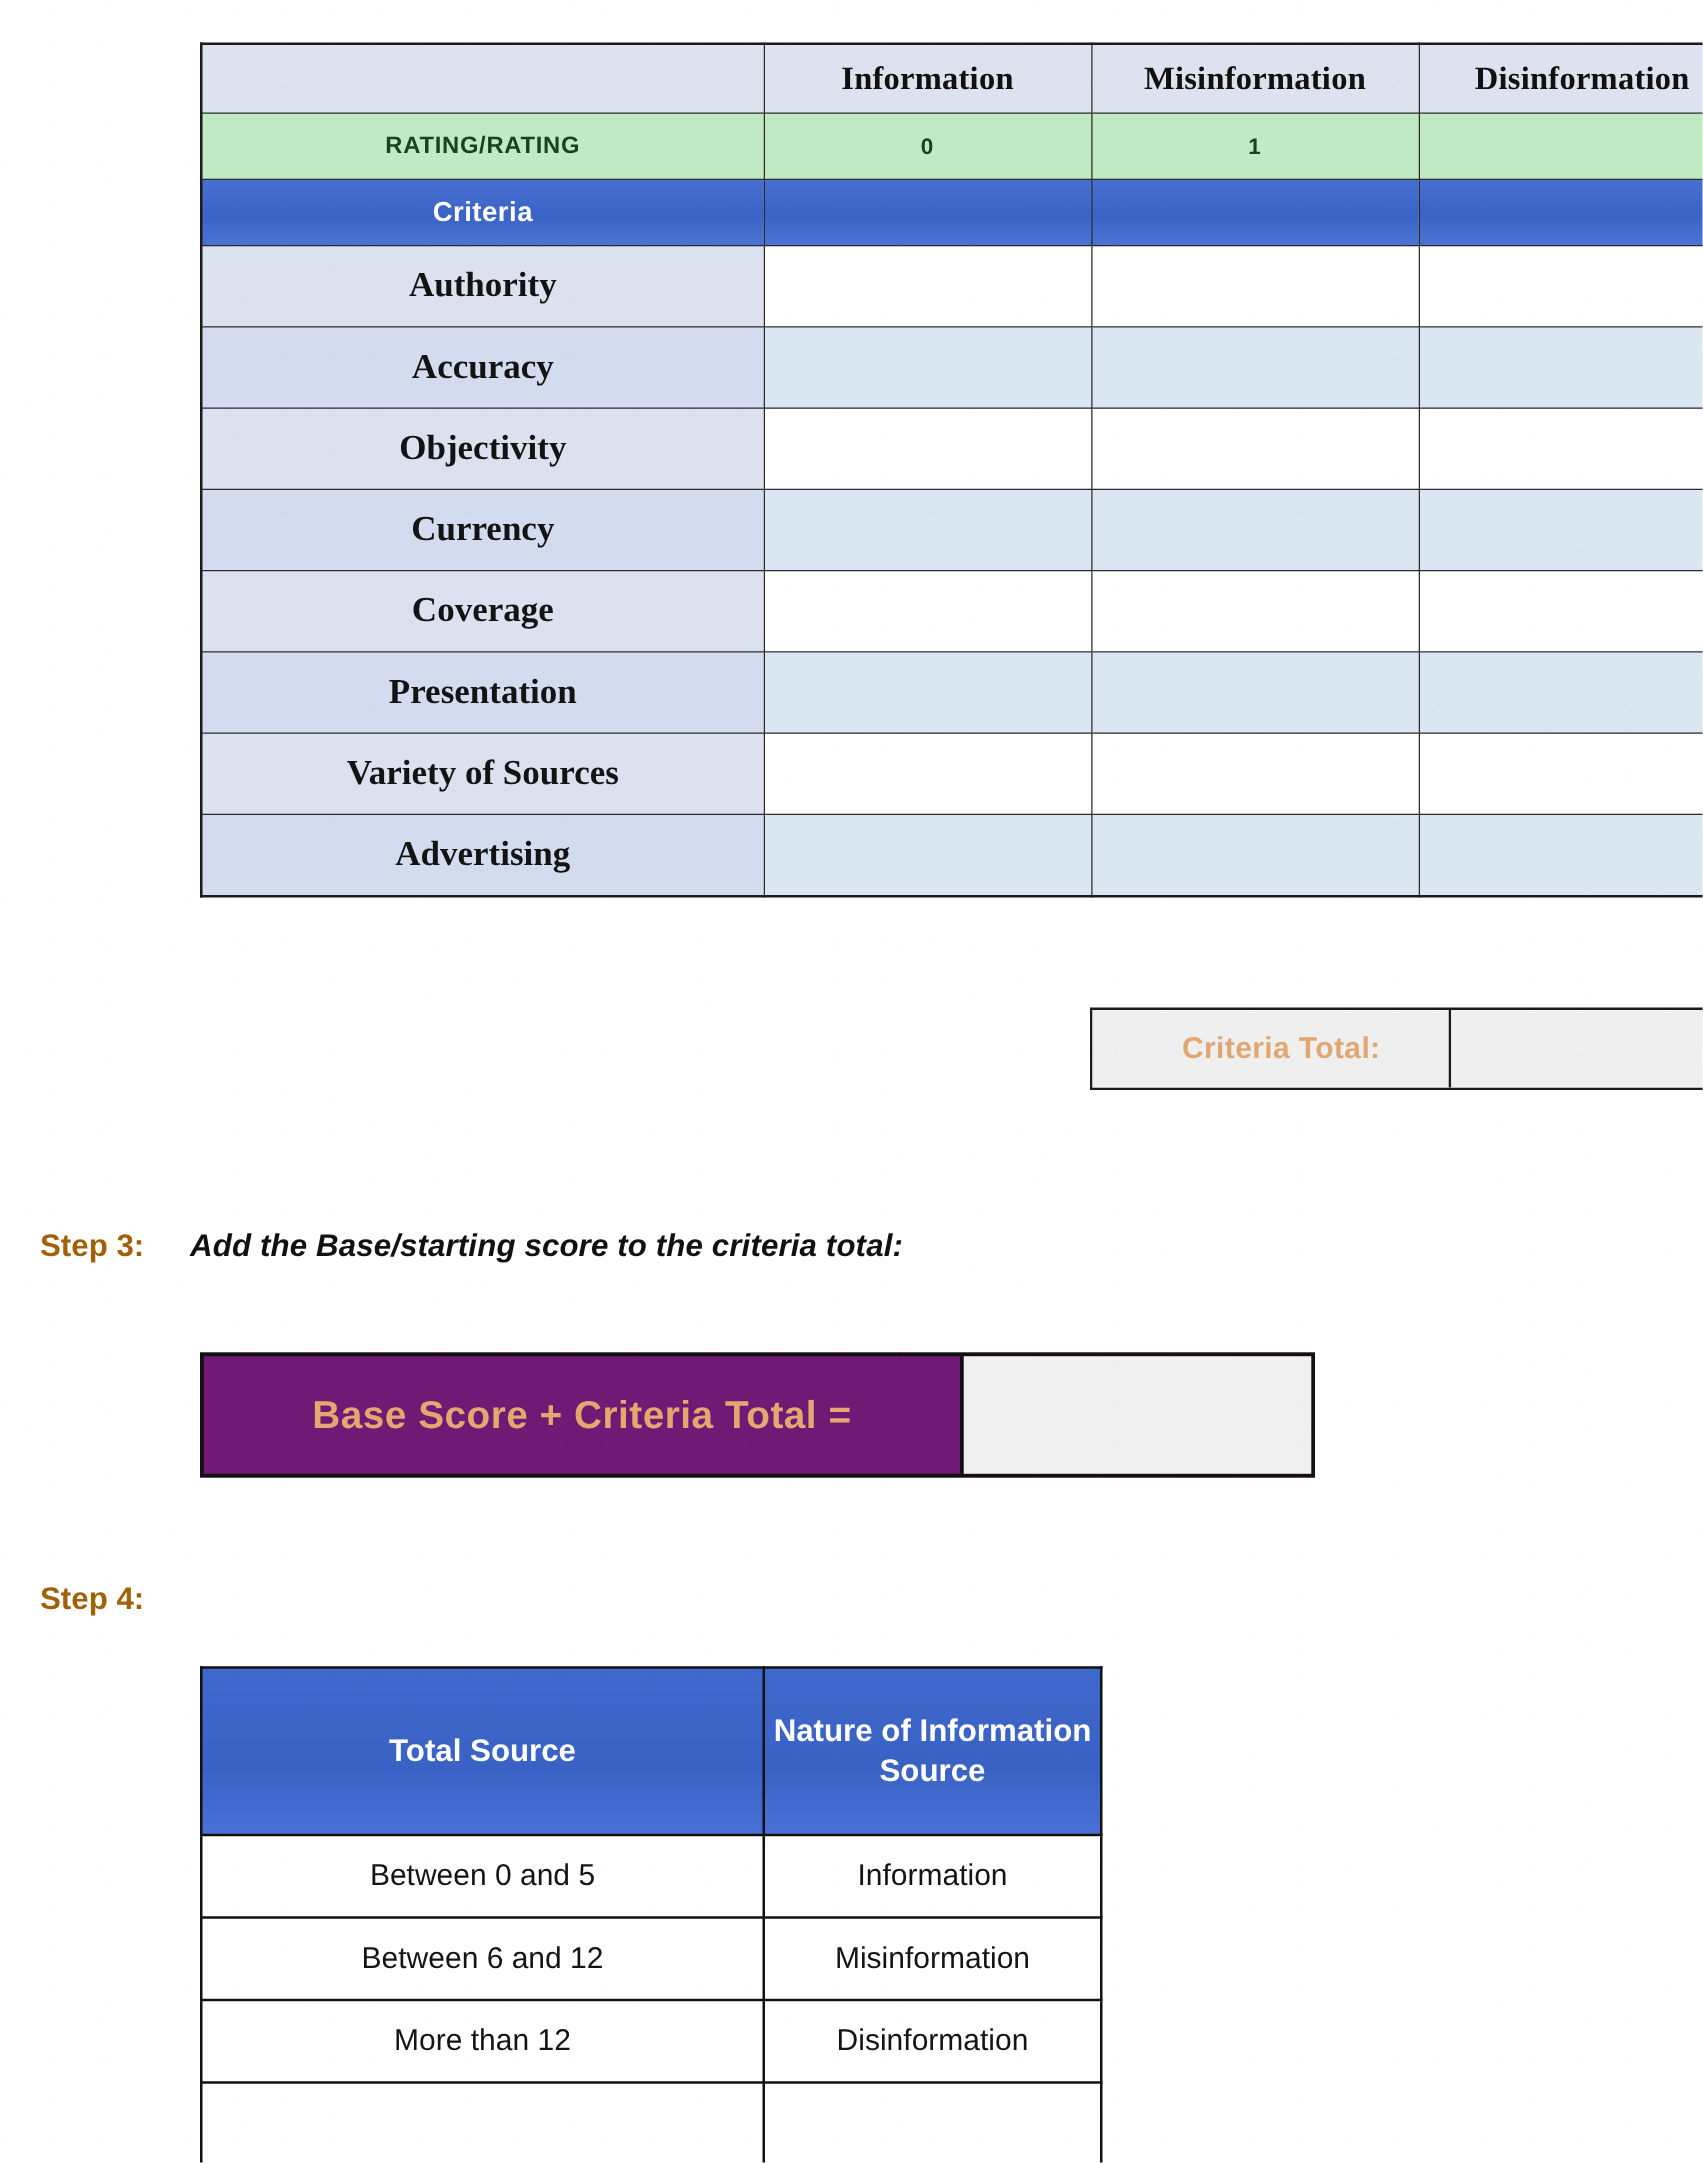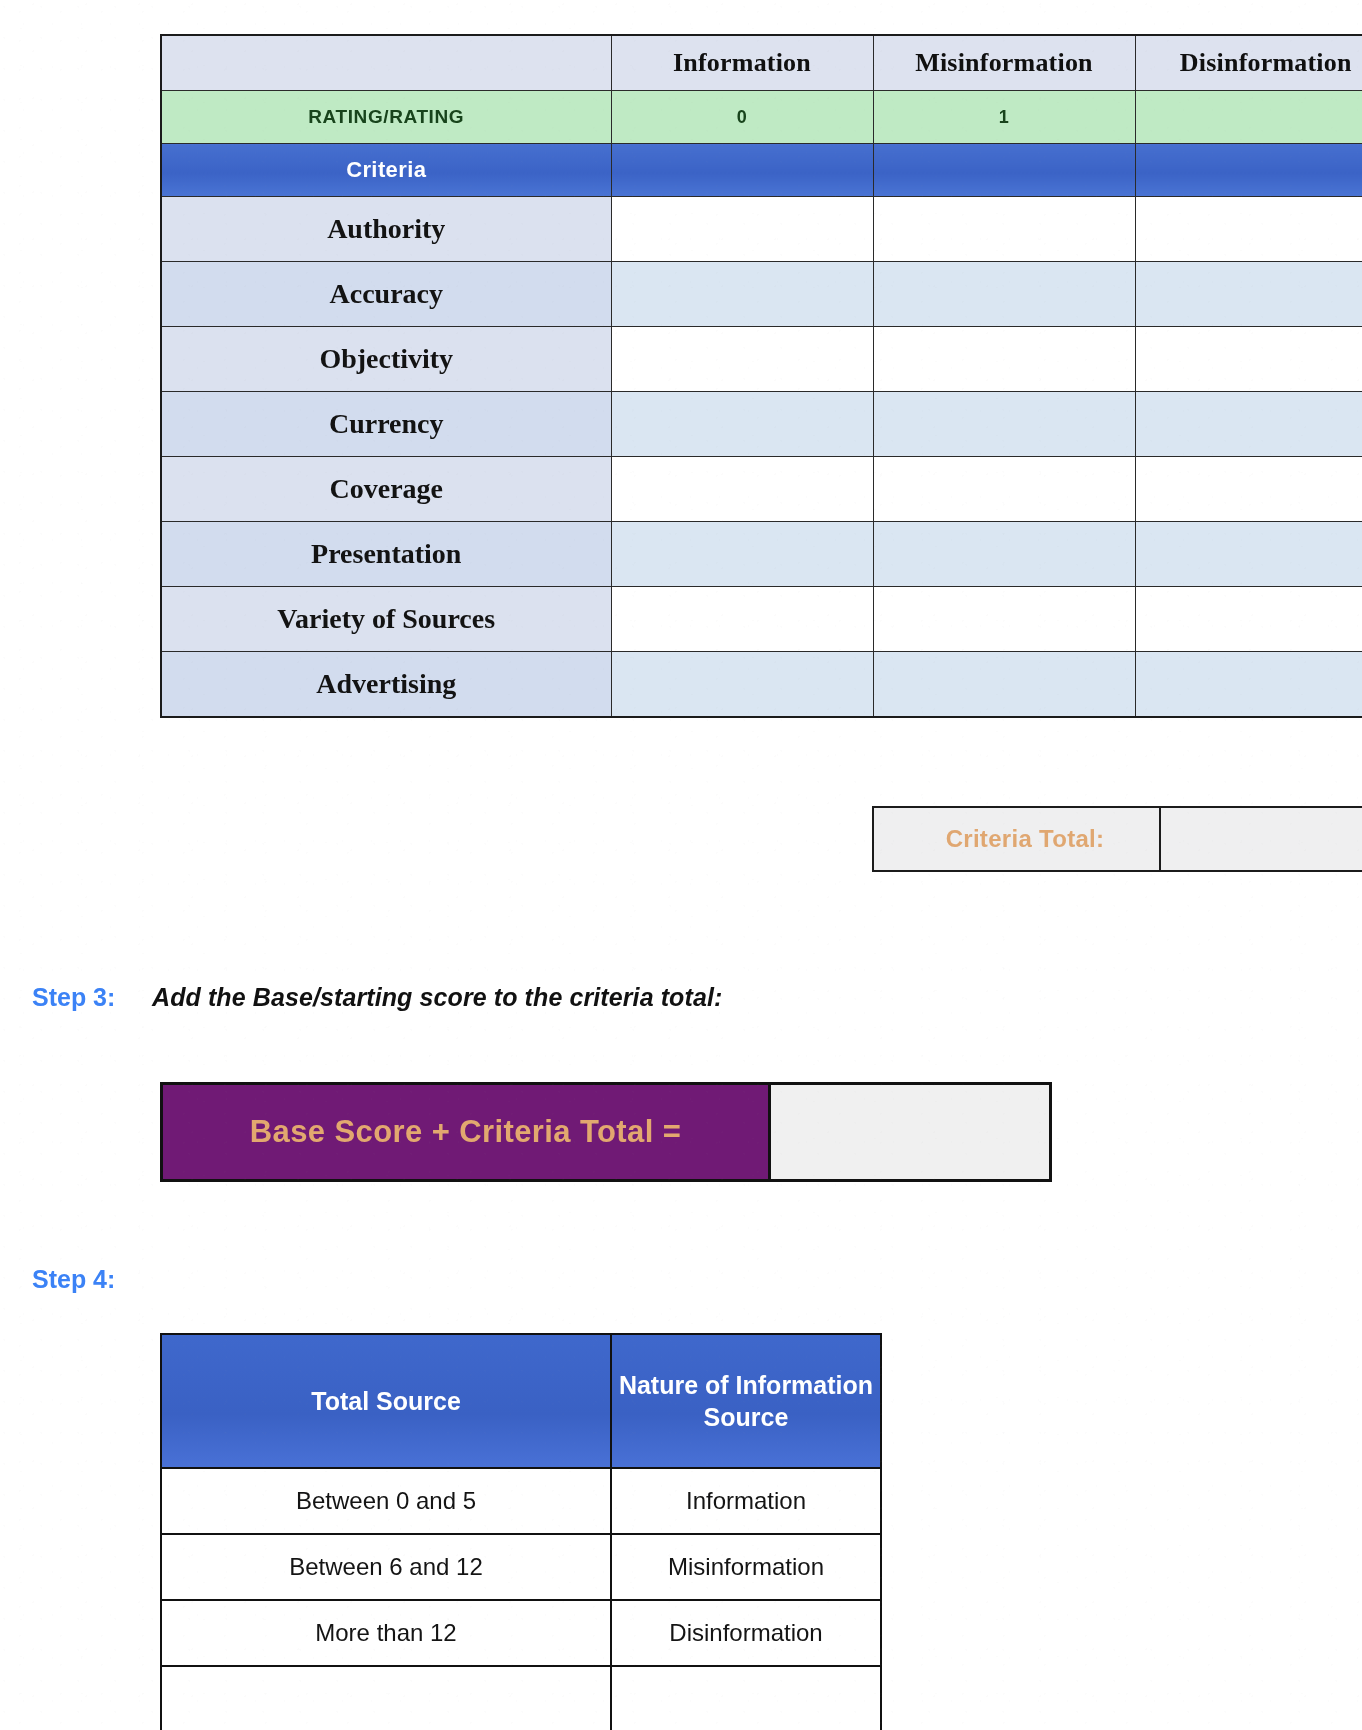--- a/index.html
+++ b/index.html
@@ -134,21 +134,21 @@
   
   .step {
     position: absolute;
     display: flex;
     align-items: baseline;
   }
   .step .step-no {
     width: 120px;
     font-weight: bold;
     font-size: 25px;
-    color: #3b82f6;
+    color: #a16207;
   }
   .step .step-txt {
     font-weight: bold;
     font-style: italic;
     font-size: 25px;
     color: #111;
     letter-spacing: .1px;
   }
   #step3 { left: 32px; top: 983px; }
   #step4 { left: 32px; top: 1265px; }

